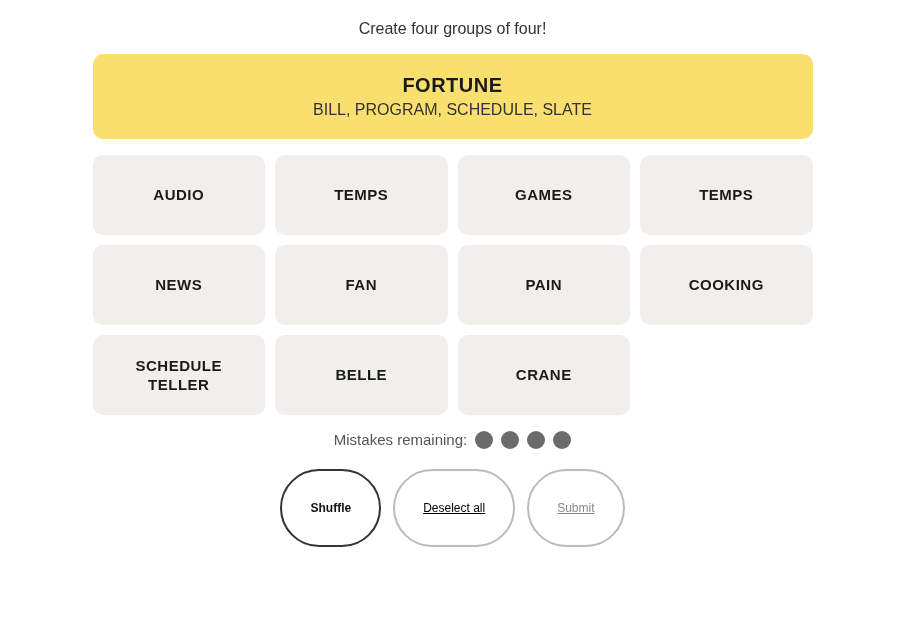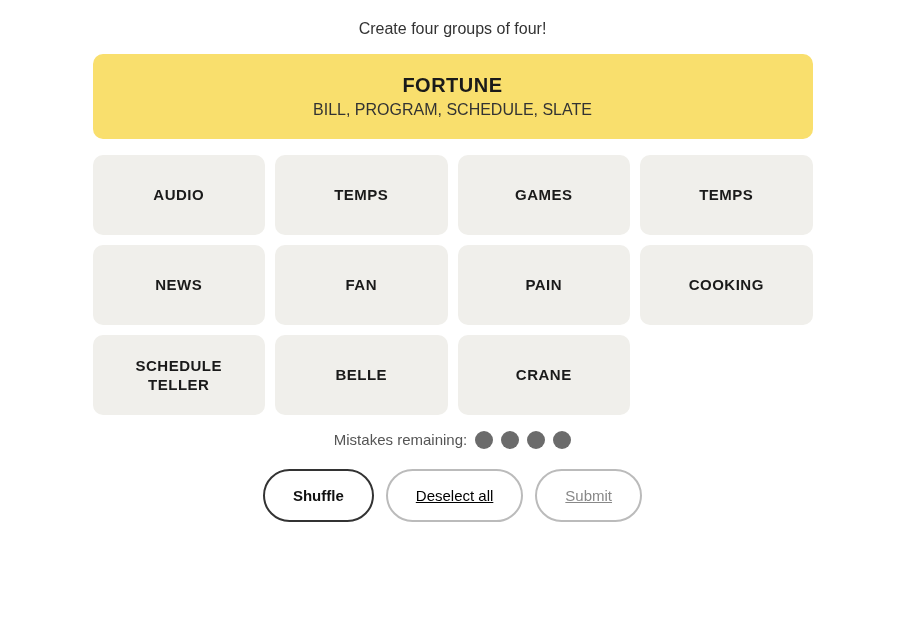--- a/index.html
+++ b/index.html
@@ -101,22 +101,22 @@
 
     .buttons-row {
       display: flex;
       gap: 12px;
       align-items: center;
       margin-top: 4px;
     }
 
     .btn {
       border-radius: 50px;
-      padding: 16px 28px;
-      font-size: 15px;
+      padding: 30px 28px;
+      font-size: 12px;
       font-weight: 500;
       cursor: pointer;
       border: 2px solid #701a75;
       background: transparent;
       color: #222;
       transition: background 0.15s;
     }
 
     .btn-shuffle {
       font-weight: 700;

